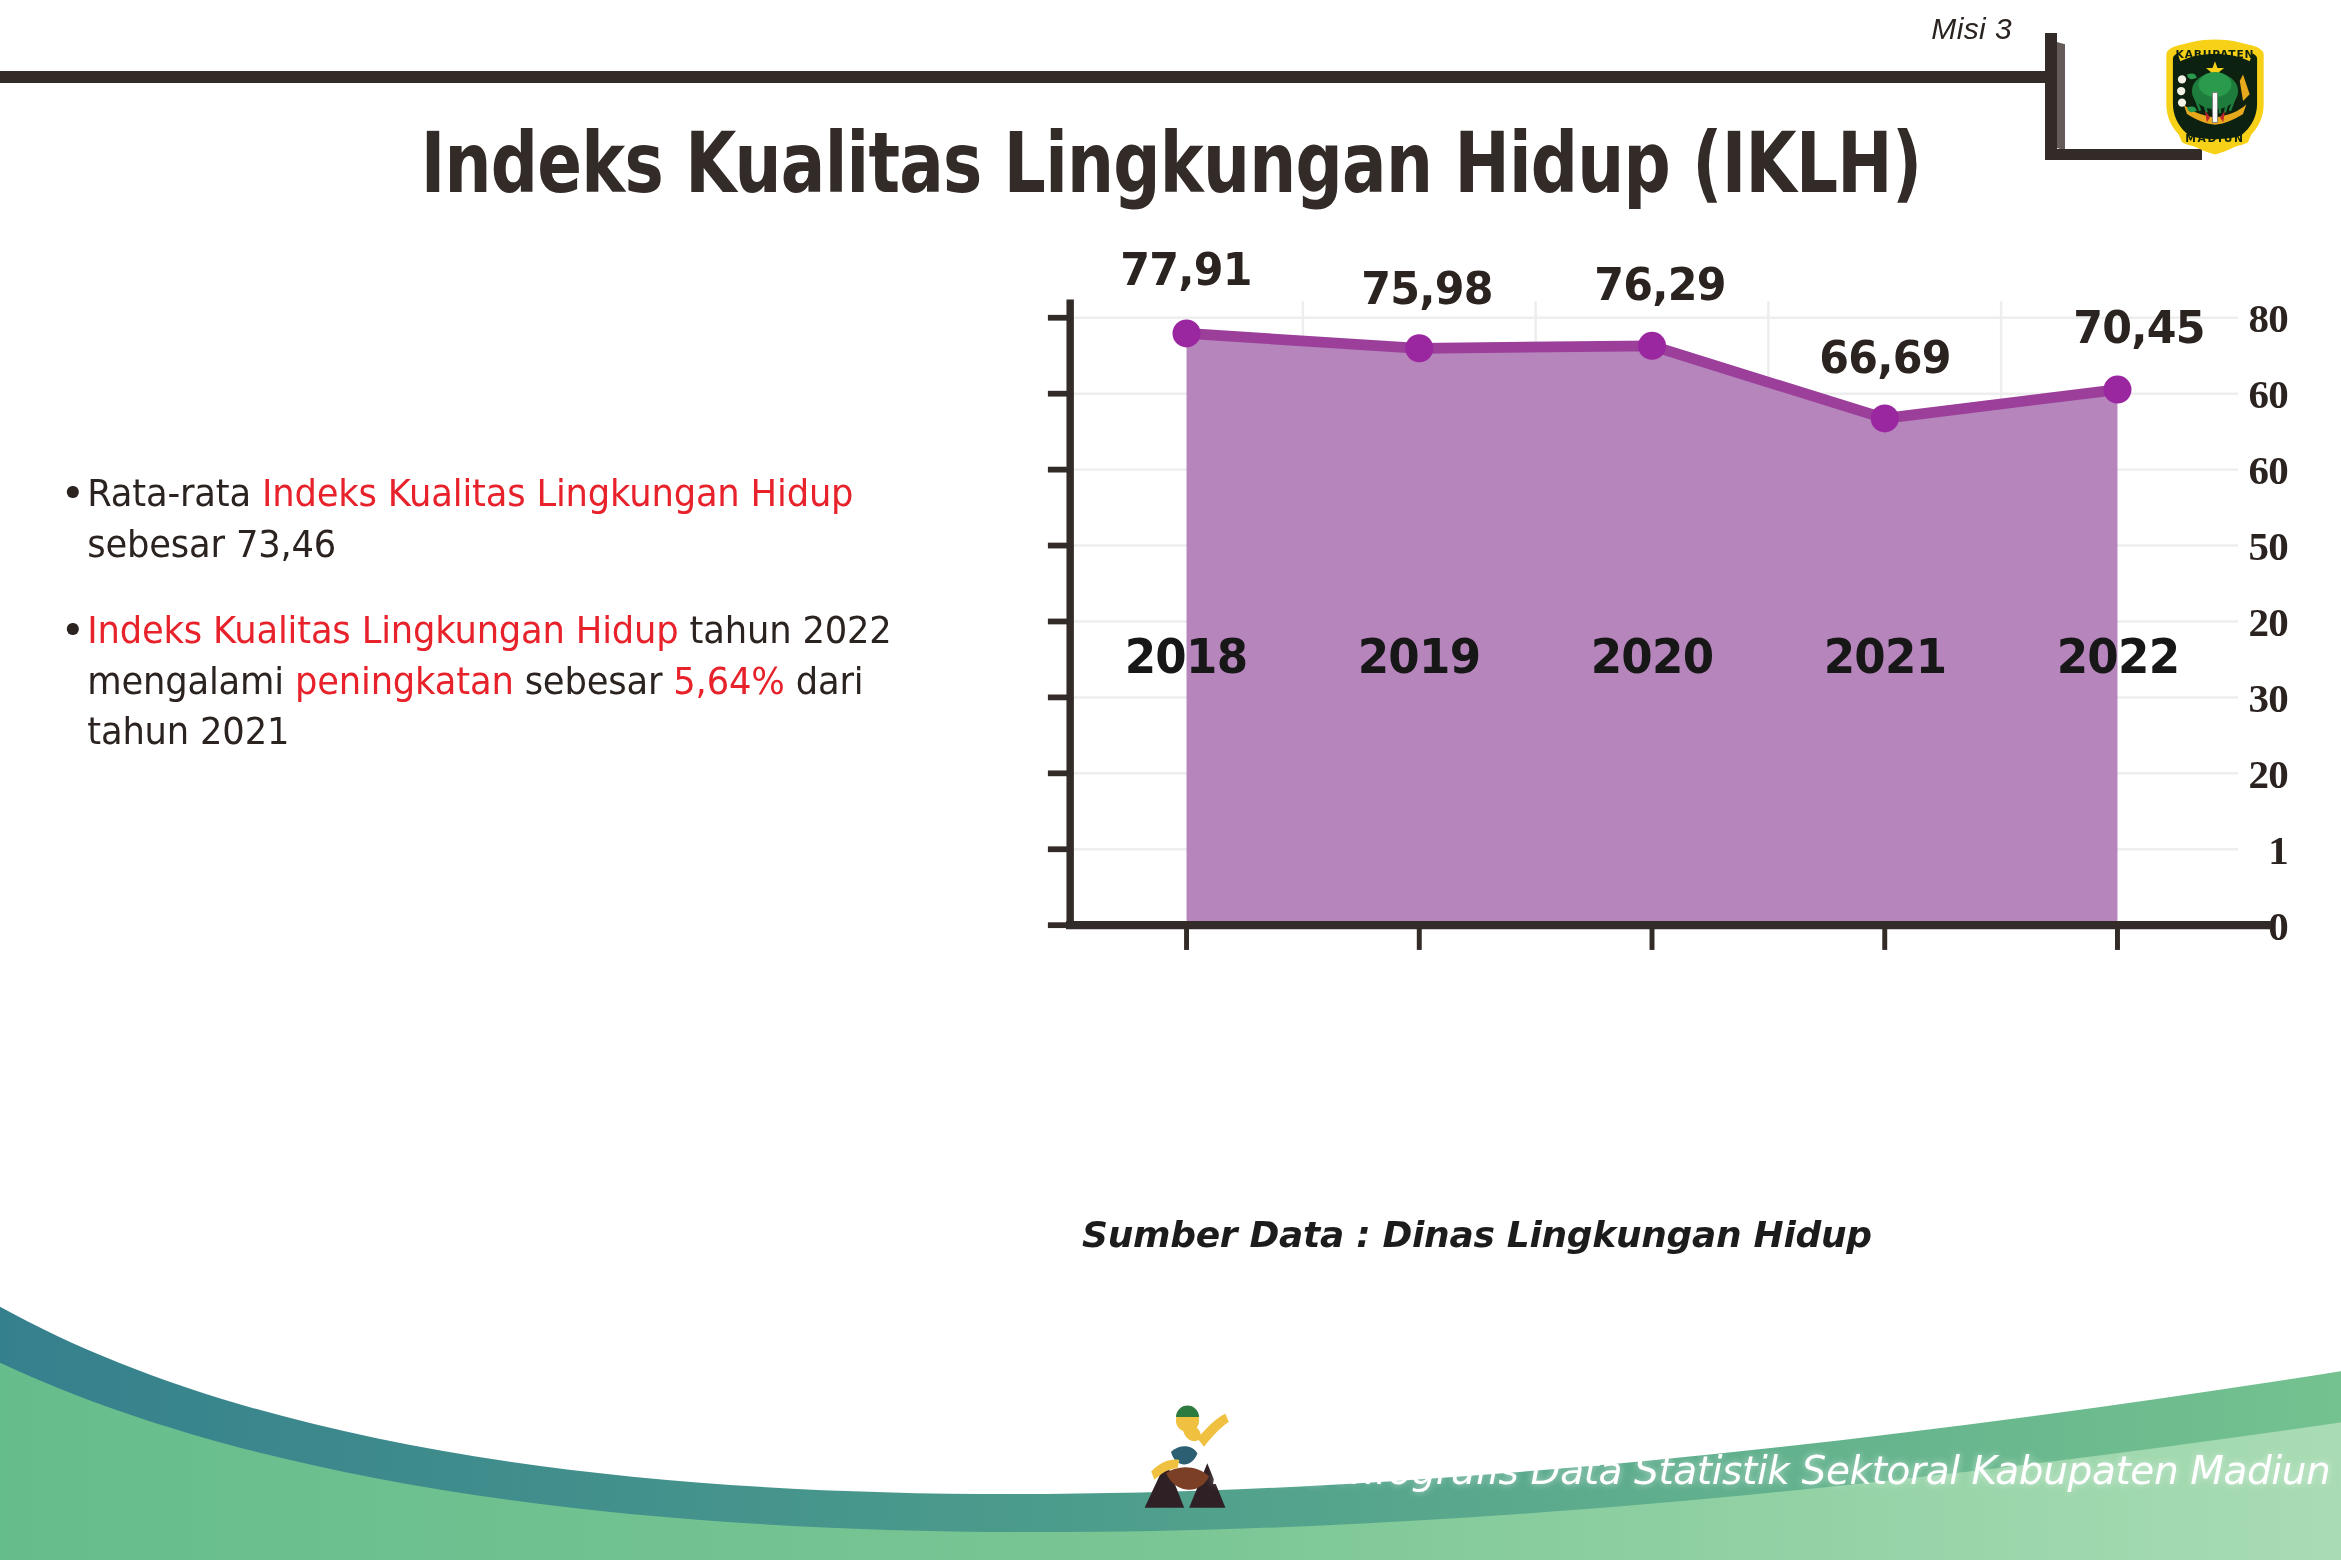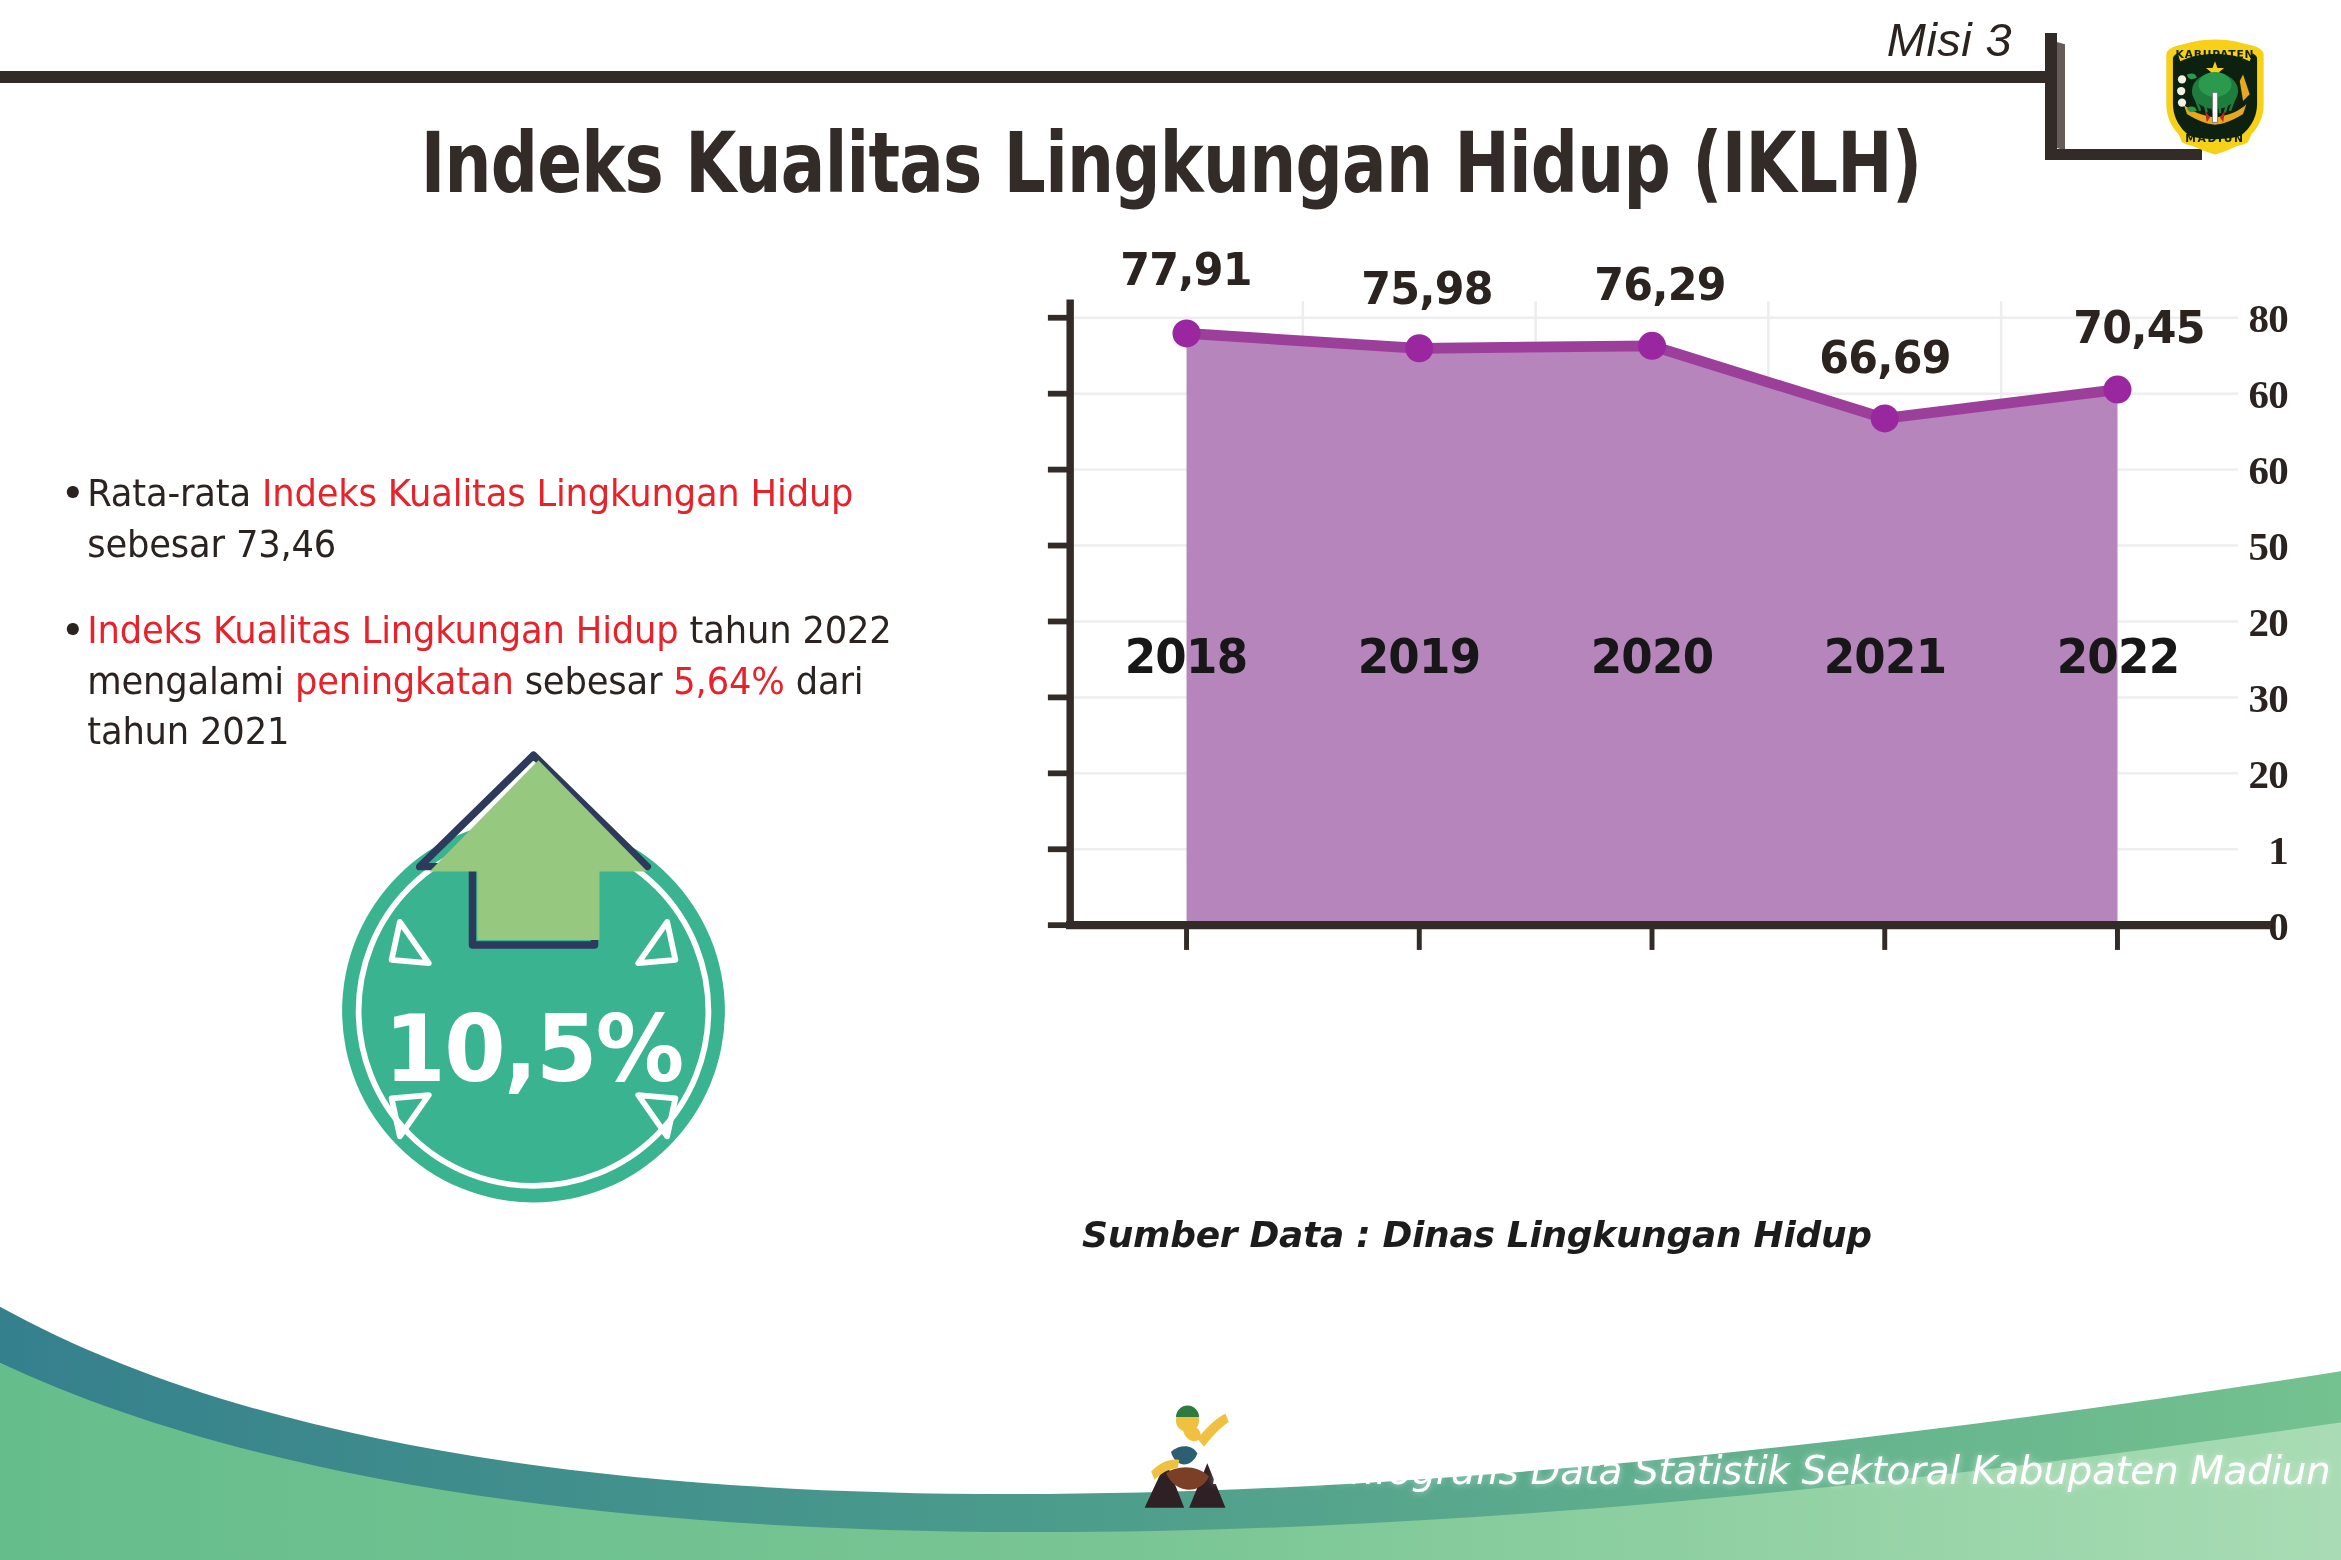--- a/index.html
+++ b/index.html
@@ -25,21 +25,21 @@
     content:""; position:absolute; left:0; top:116px; width:157px; height:10.7px;
     background:#332b28;
   }
   .hdr-shadow{
     position:absolute; left:2056px; top:43px; width:9px; height:106px;
     background:#4a403c; transform:skewY(16deg); opacity:.85;
   }
   .misi {
     position:absolute; right:330px; top:11.6px;
     font-family:"Liberation Sans", sans-serif;
-    font-style:italic; font-size:47px; color:#2b2320; letter-spacing:0.4px;
+    font-style:italic; font-size:30px; color:#2b2320; letter-spacing:0.4px;
     white-space:nowrap;
   }
 
   
   .emblem { position:absolute; left:2157px; top:25px; width:116px; height:132px; }
 
   
   .title {
     position:absolute; left:0; top:114px; width:2342px; text-align:center;
     font-family:"DejaVu Sans", sans-serif;
@@ -152,35 +152,20 @@
 
   <div class="bullets">
     <div class="bullet">
       <span>Rata-rata </span><span class="red">Indeks Kualitas Lingkungan Hidup</span><span> sebesar 73,46</span>
     </div>
     <div class="bullet">
       <span class="red">Indeks Kualitas Lingkungan Hidup</span><span> tahun 2022 mengalami </span><span class="red">peningkatan</span><span> sebesar </span><span class="red">5,64%</span><span> dari tahun 2021</span>
     </div>
   </div>
 
-  <div class="badge-wrap">
-    <svg viewBox="0 0 520 560" width="429" height="462">
-      <circle cx="260" cy="320" r="232" fill="#3ab391"></circle>
-      <circle cx="260" cy="320" r="212" fill="none" stroke="#ffffff" stroke-width="7"></circle>
-      <g fill="none" stroke="#ffffff" stroke-width="7" stroke-linejoin="round">
-        <path d="M98 212 L133 262 L88 258 Z"></path>
-        <path d="M422 212 L387 262 L432 258 Z"></path>
-        <path d="M98 472 L133 422 L88 426 Z"></path>
-        <path d="M422 472 L387 422 L432 426 Z"></path>
-      </g>
-      <path d="M186 240 L186 145 L122 145 L260 10 L398 145 L334 145 L334 240 Z" fill="none" stroke="#2e3a5c" stroke-width="9" stroke-linejoin="round"></path>
-      <path d="M192 234 L192 151 L134 151 L266 16 L398 151 L340 151 L340 234 Z" fill="#96c87f"></path>
-    </svg>
-    <div class="badge-pct">10,5%</div>
-  </div>
 
   <div class="chart">
 
     <div class="ytick" style="top:25px">80</div>
     <div class="ytick" style="top:101px">60</div>
     <div class="ytick" style="top:177px">60</div>
     <div class="ytick" style="top:253px">50</div>
     <div class="ytick" style="top:329px">20</div>
     <div class="ytick" style="top:405px">30</div>
     <div class="ytick" style="top:481px">20</div>

